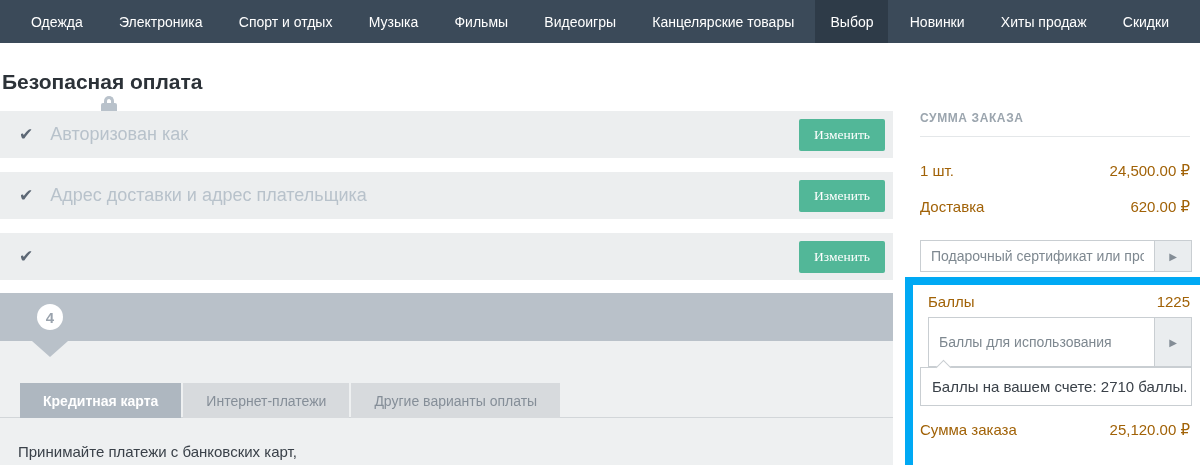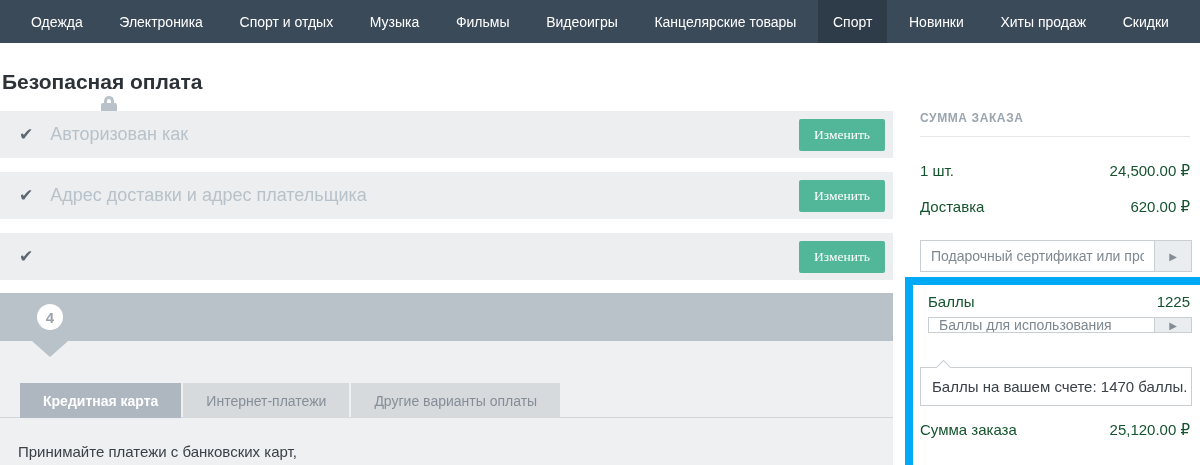--- a/index.html
+++ b/index.html
@@ -80,29 +80,29 @@
   }
   .tab.active { background:#aeb7c0; color:#ffffff; font-weight:bold; }
   .pay-text { position:absolute; top:443px; left:18px; font-size:15px; color:#3a4149; }
 
   
   .summary-title {
     position:absolute; top:111px; left:920px; font-size:12px; font-weight:bold;
     color:#9ba5ae; letter-spacing:0.6px;
   }
   .summary-divider { position:absolute; top:136px; left:920px; width:270px; height:1px; background:#e4e7e9; }
-  .kv-row { position:absolute; display:flex; justify-content:space-between; font-size:15px; color:#14532d; }
+  .kv-row { position:absolute; display:flex; justify-content:space-between; font-size:15px; color:#a16207; }
   .kv-row--item  { top:162px; left:920px; width:270px; }
   .kv-row--ship  { top:198px; left:920px; width:270px; }
   .kv-row--pts   { top:293px; left:928px; width:262px; }
   .kv-row--total { top:421px; left:920px; width:270px; }
 
   .input-group { position:absolute; display:flex; height:32px; }
   .input-group--promo { top:240px; left:920px; width:272px; }
-  .input-group--points { top:317px; left:928px; width:264px; height:16px; }
+  .input-group--points { top:317px; left:928px; width:264px; height:50px; }
   .input-group input {
     flex:1; min-width:0; border:1px solid #c9ced2; background:#ffffff;
     padding:0 10px; font-size:14px; color:#565f68; outline:none;
     font-family:inherit;
   }
   .input-group input::placeholder { color:#7e8890; opacity:1; }
   .input-go-btn {
     width:37px; background:#eaedef; border:1px solid #c9ced2; border-left:none;
     display:flex; align-items:center; justify-content:center; cursor:pointer;
   }
@@ -132,21 +132,21 @@
 <div id="app">
 
   <nav class="topnav">
     <span class="topnav-item">Одежда</span>
     <span class="topnav-item">Электроника</span>
     <span class="topnav-item">Спорт и отдых</span>
     <span class="topnav-item">Музыка</span>
     <span class="topnav-item">Фильмы</span>
     <span class="topnav-item">Видеоигры</span>
     <span class="topnav-item">Канцелярские товары</span>
-    <span class="topnav-item active">Спорт</span>
+    <span class="topnav-item active">Выбор</span>
     <span class="topnav-item">Новинки</span>
     <span class="topnav-item">Хиты продаж</span>
     <span class="topnav-item">Скидки</span>
   </nav>
 
   <div class="page-title-row">
     <h1 class="page-title">Безопасная оплата</h1>
     <span class="lock-icon">
       <span class="shackle"></span>
         <span class="body"></span>
@@ -206,21 +206,21 @@
   </div>
 
   <div class="input-group input-group--points">
     <input type="text" placeholder="Баллы для использования" style="">
     <span class="input-go-btn">
       <span class="arrow-glyph">▶</span>
     </span>
   </div>
 
   <span class="tooltip-caret"></span>
-  <div class="points-tooltip">Баллы на вашем счете: 1470 баллы.</div>
+  <div class="points-tooltip">Баллы на вашем счете: 2710 баллы.</div>
 
   <div class="kv-row kv-row--total">
     <span>Сумма заказа</span>
     <span>25,120.00 ₽</span>
   </div>
 
   <div class="highlight-overlay"></div>
 
 </div>
 

